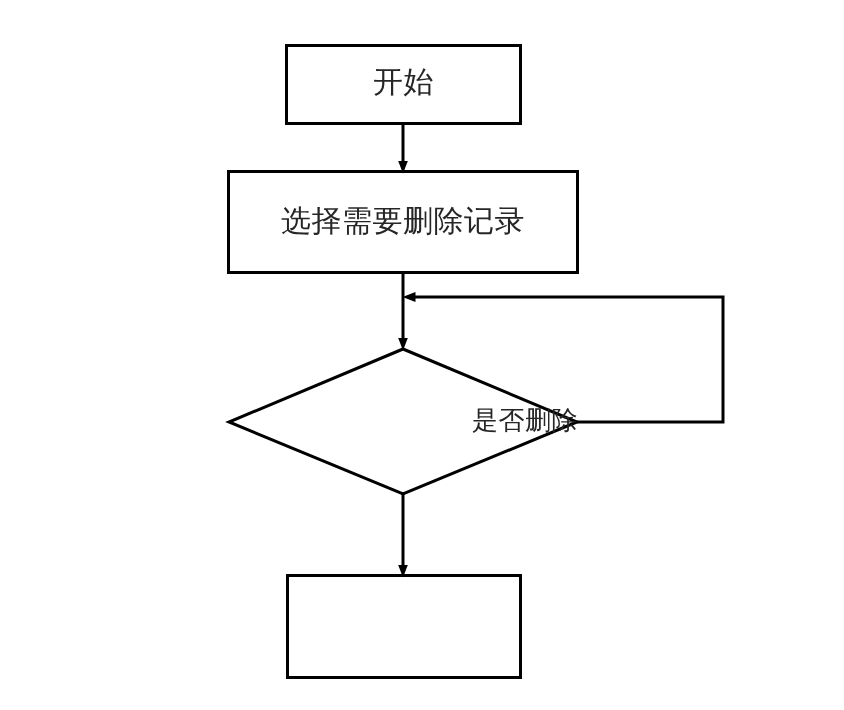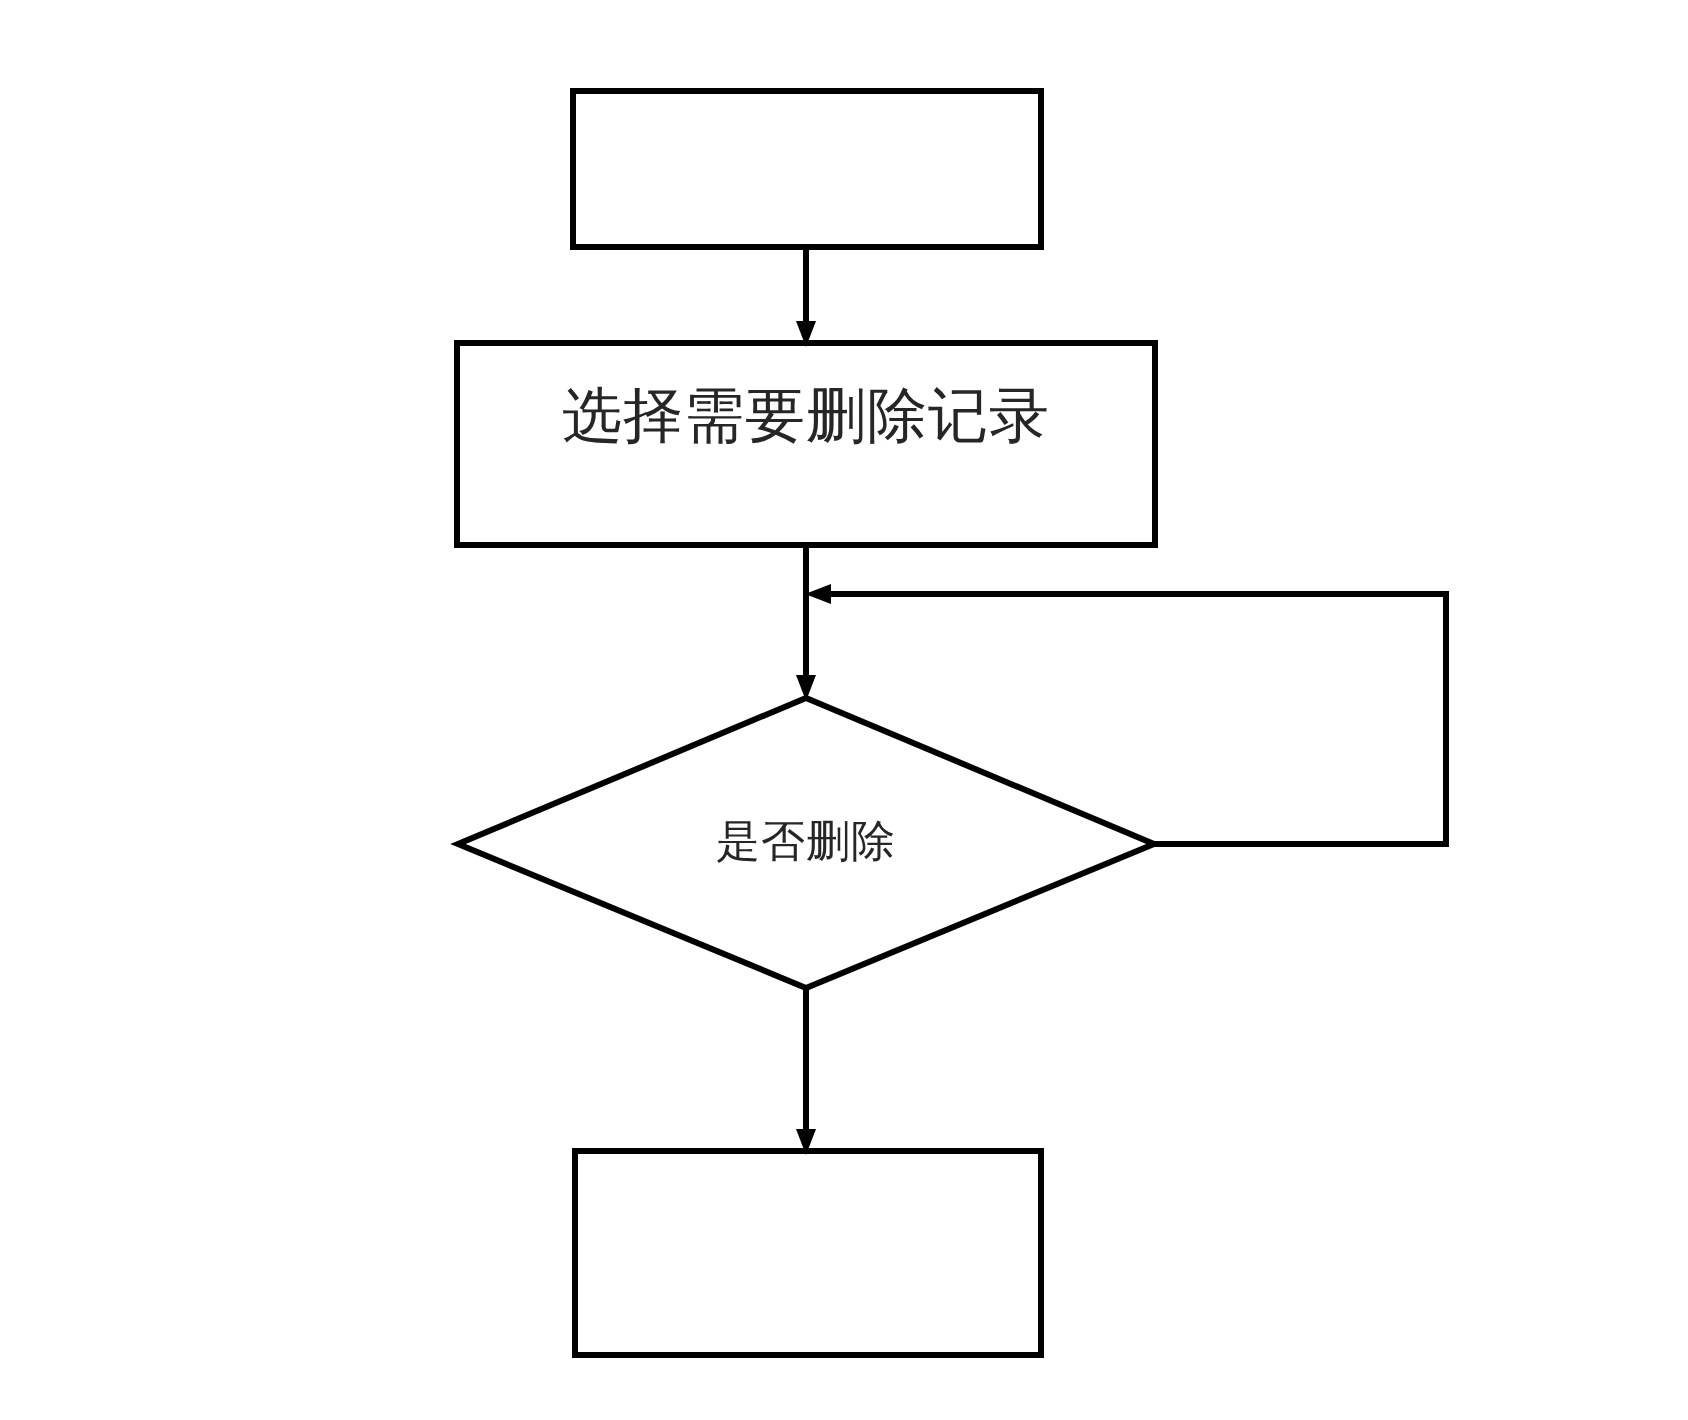--- a/index.html
+++ b/index.html
@@ -37,31 +37,32 @@
   }
   #label-start {
     left: 286px;
     top: 62px;
     width: 235px;
     font-size: 30px;
     line-height: 40px;
   }
   #label-select {
     left: 228px;
-    top: 188px;
+    top: 200px;
     width: 350px;
     font-size: 30px;
     line-height: 42px;
   }
   #label-decision {
     left: 228px;
     top: 400px;
     width: 350px;
-    font-size: 22px;
+    font-size: 26px;
     line-height: 42px;
+    text-align: right;
   }
   #label-update {
     left: 287px;
     top: 596px;
     width: 234px;
     font-size: 30px;
     line-height: 42px;
   }
 </style>
 </head>
@@ -86,19 +87,20 @@
 
     <line x1="403" y1="124" x2="403" y2="162" stroke="#000000" stroke-width="3" marker-end="url(#arrow-down)"></line>
 
     <line x1="403" y1="273" x2="403" y2="339" stroke="#000000" stroke-width="3" marker-end="url(#arrow-down)"></line>
 
     <line x1="403" y1="494" x2="403" y2="566" stroke="#000000" stroke-width="3" marker-end="url(#arrow-down)"></line>
 
     <polyline points="577,422 723,422 723,297 414,297" fill="none" stroke="#000000" stroke-width="3" marker-end="url(#arrow-down)"></polyline>
   </svg>
 
+  <div class="node-label" id="label-start">开始</div>
 
   <div class="node-label" id="label-select">选择需要删除记录</div>
 
   <div class="node-label" id="label-decision">是否删除</div>
 
 
 </div>
 
 </body></html>

